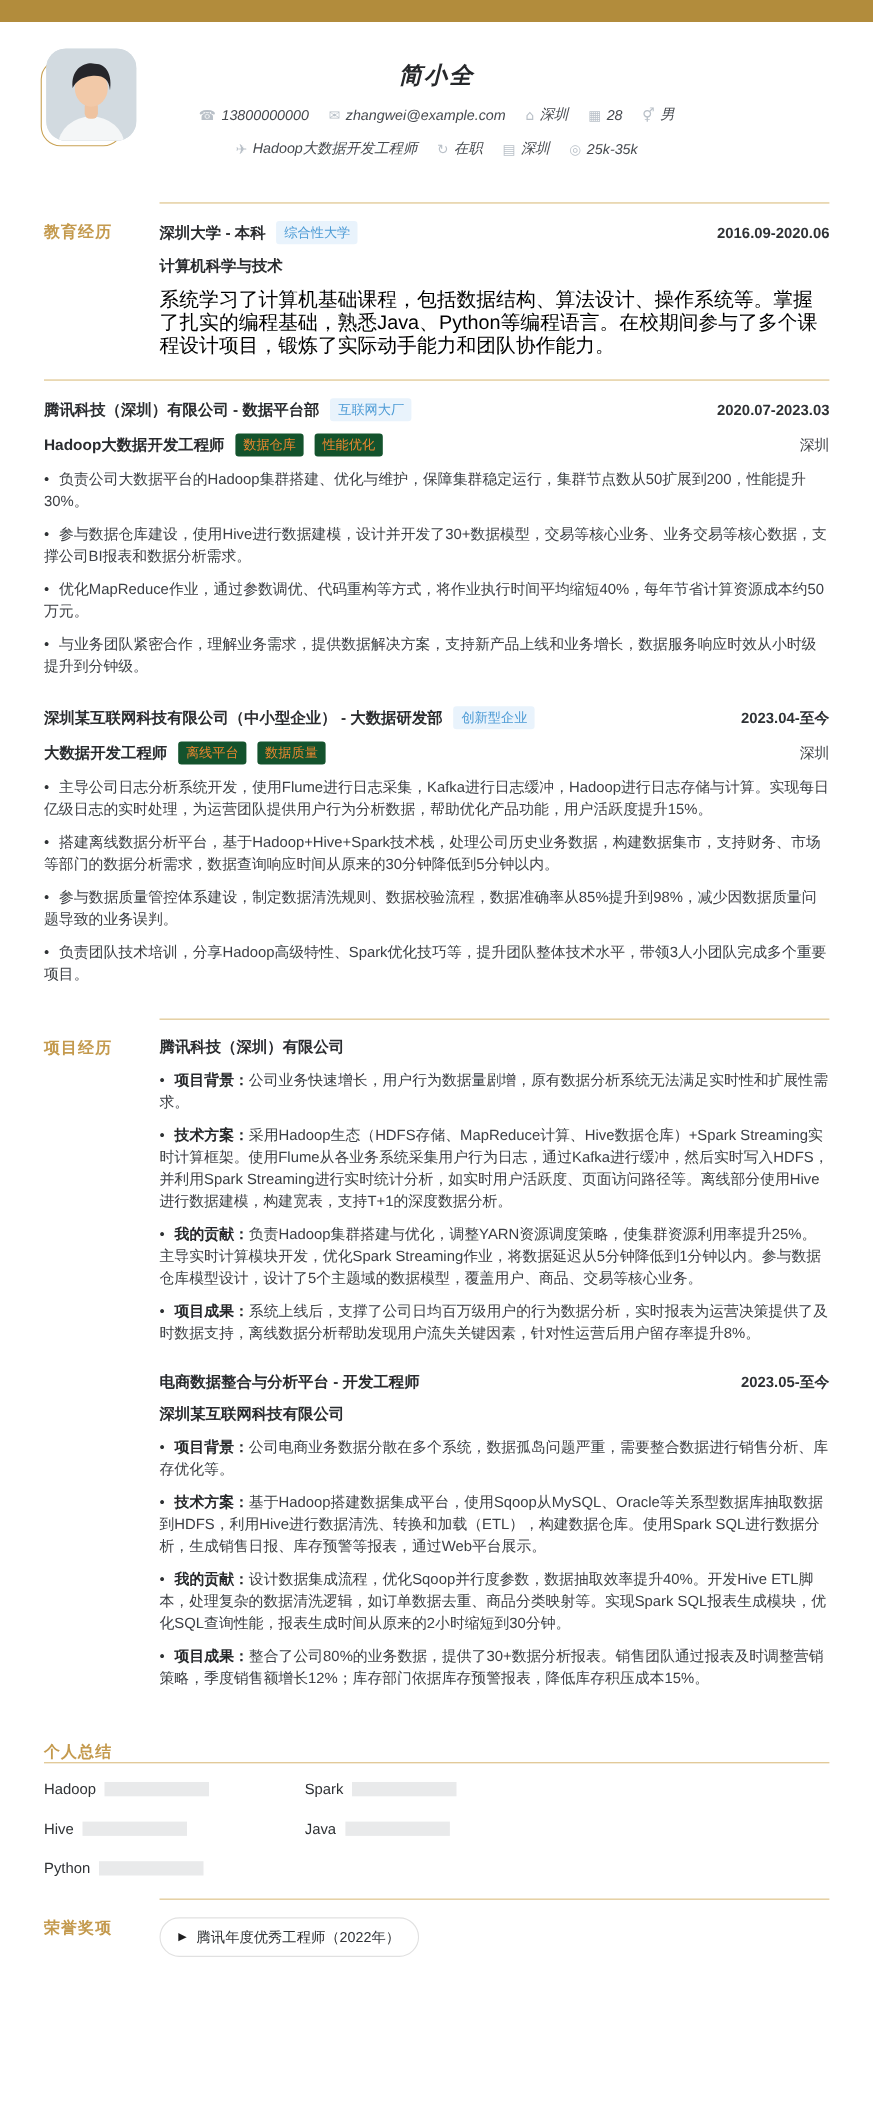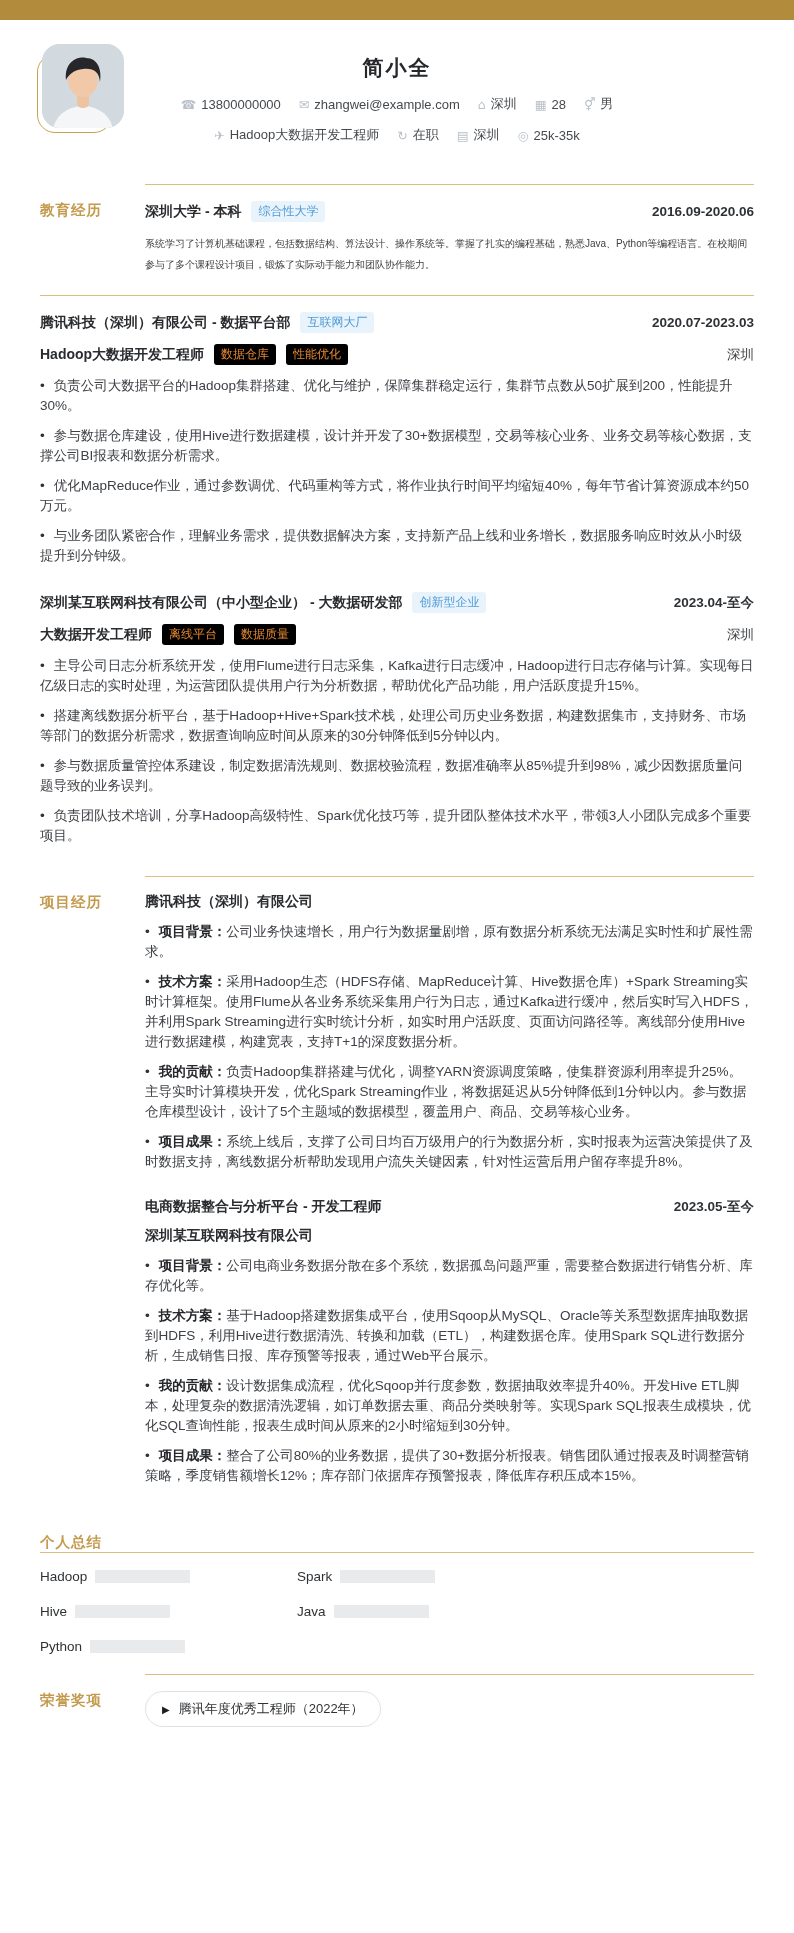--- a/index.html
+++ b/index.html
@@ -5,21 +5,21 @@
   * { margin:0; padding:0; box-sizing:border-box; }
   html,body { background:#fff; }
   body {
     width:794px; min-height:1933px; margin:0 auto;
     font-family:"Liberation Sans","DejaVu Sans",sans-serif;
     color:#3d4045;
   }
   .topbar { height:20px; background:#B28C3C; }
 
   
-  .header { position:relative; padding:18px 40px 40px; }
+  .header { position:relative; padding:18px 40px 40px;font-style:italic; }
   .avatar-wrap { position:absolute; left:42px; top:24px; width:82px; height:84px; }
   .avatar-wrap::before {
     content:""; position:absolute; left:-5px; top:10px; right:12px; bottom:-5px;
     border:1.5px solid #C9A254; border-radius:18px;
   }
   .avatar {
     position:relative; width:82px; height:84px; border-radius:18px; overflow:hidden;
     background:#D2DAE0; display:block;
   }
   .name { text-align:center; font-size:21px; font-weight:700; color:#26282b; letter-spacing:2px; margin-top:16px; }
@@ -33,30 +33,30 @@
   .sec-body { flex:1; min-width:0; border-top:1px solid #DBBE80; padding:16px 0 20px; }
 
   .entry { margin-bottom:26px; }
   .entry:last-child { margin-bottom:0; }
   .e-row { display:flex; align-items:center; margin-bottom:11px; }
   .e-title { font-size:14px; font-weight:700; color:#2a2c2f; }
   .e-date { margin-left:auto; font-size:13.5px; font-weight:700; color:#2f3235; white-space:nowrap; }
   .e-loc  { margin-left:auto; font-size:13.5px; color:#3c3f43; white-space:nowrap; }
   .tag { font-size:12px; border-radius:3px; padding:2px 7px; margin-left:10px; white-space:nowrap; }
   .tag.blue   { color:#4D9BD5; background:#E9F3FC; }
-  .tag.orange { color:#E8872F; background:#000000; }
+  .tag.orange { color:#E8872F; background:#14532d; }
 
   .li { font-size:13.5px; line-height:20px; color:#3d4045; margin:10px 0; }
   .li:first-of-type { margin-top:0; }
   .dot { display:inline-block; margin-right:9px; color:#2f3235; }
   .li b { color:#26282b; }
-  .plain { font-size:10px; line-height:21px; color:#404040; }
-
-  
-  .skills { display:grid; grid-template-columns:237px auto; row-gap:21px; justify-content:start;gap:20px; }
+  .plain { font-size:18px; line-height:21px; color:#000000; }
+
+  
+  .skills { display:grid; grid-template-columns:237px auto; row-gap:21px; justify-content:start; }
   .skill { display:flex; align-items:center; }
   .skill-name { font-size:13.5px; color:#2f3235; margin-right:8px; }
   .skill-bar { width:95px; height:13px; background:#E9EAEB; position:relative; overflow:hidden; }
   .skill-fill { height:100%; background:#B28C3C; clip-path:polygon(0 0,100% 0,calc(100% - 7px) 100%,0 100%); }
 
   
   .pill { display:inline-flex; align-items:center; gap:9px; padding:8px 16px; border:1px solid #E1E1E1; border-radius:18px; font-size:13px; color:#2f3235; background:#fff; cursor:pointer; }
   .pill .tri { font-size:10px; color:#1d1d1f; font-family:"DejaVu Sans",sans-serif; }
 </style>
 </head>
@@ -123,20 +123,23 @@
 
 <div class="section">
   <div class="sec-label">教育经历</div>
   <div class="sec-body">
     <div class="entry">
       <div class="e-row">
         <span class="e-title">深圳大学 - 本科</span>
         <span class="tag blue">综合性大学</span>
         <span class="e-date">2016.09-2020.06</span>
       </div>
+      <div class="e-row">
+        <span class="e-title">计算机科学与技术</span>
+      </div>
       <p class="plain">系统学习了计算机基础课程，包括数据结构、算法设计、操作系统等。掌握了扎实的编程基础，熟悉Java、Python等编程语言。在校期间参与了多个课程设计项目，锻炼了实际动手能力和团队协作能力。</p>
     </div>
   </div>
 </div>
 
 <div class="section">
   <div class="sec-body">
 
     <div class="entry">
       <div class="e-row">

